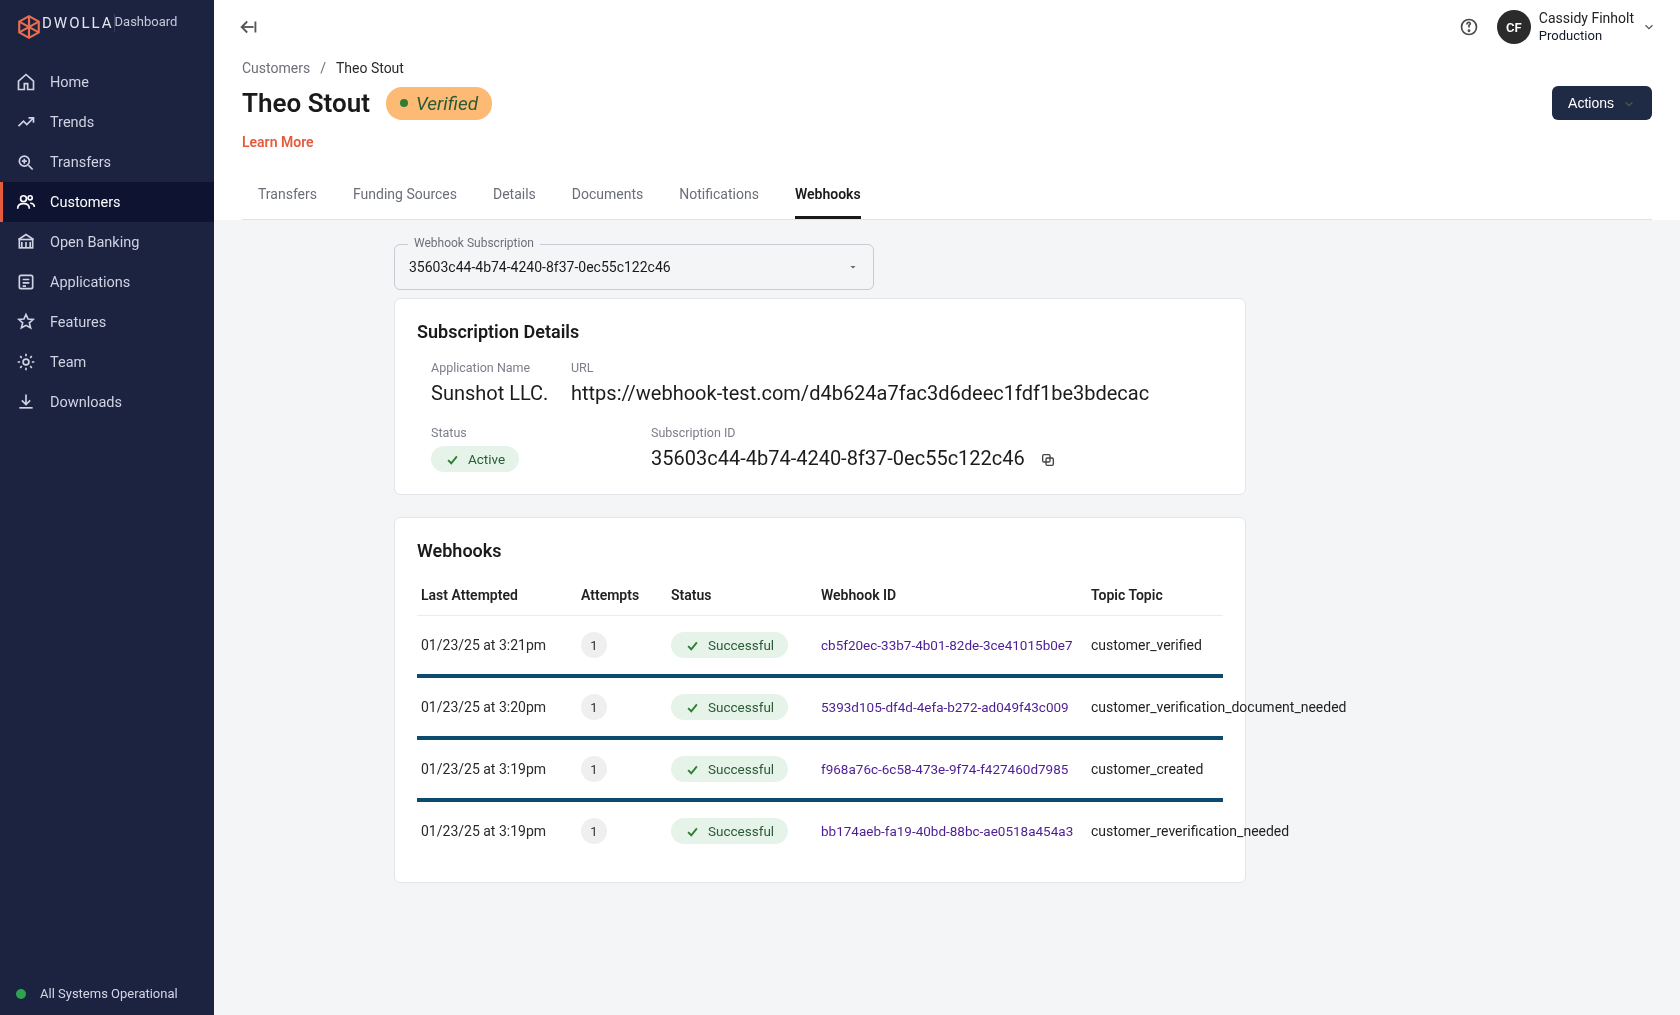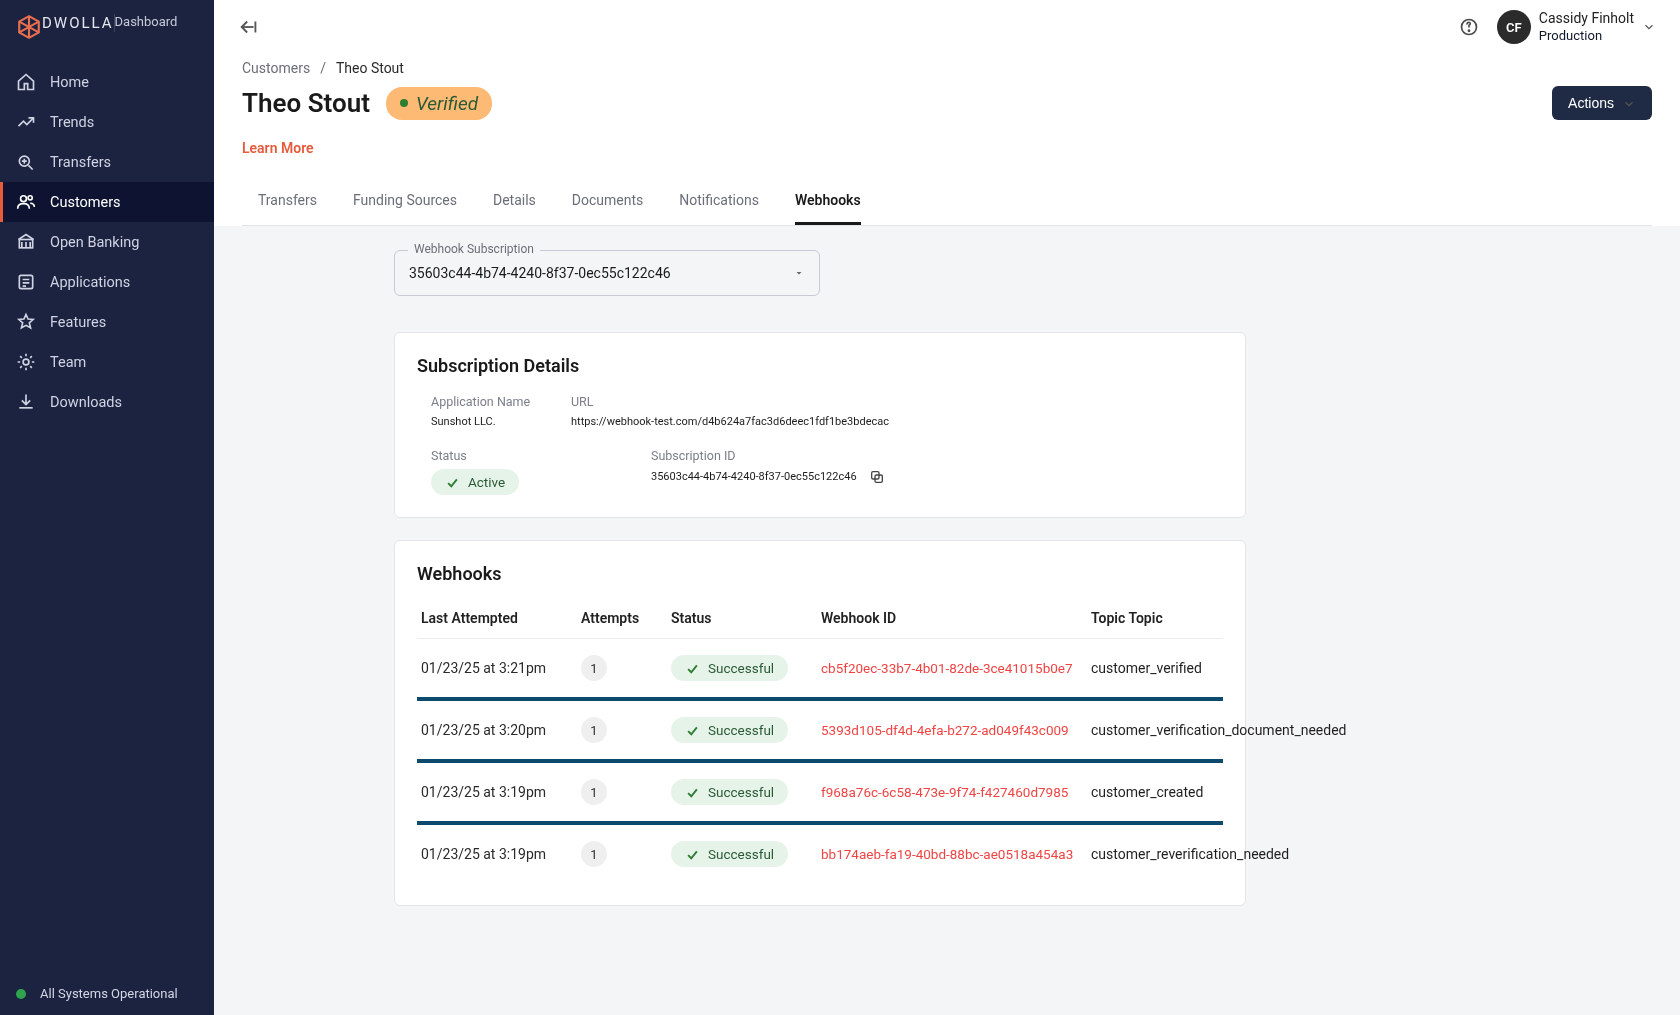--- a/index.html
+++ b/index.html
@@ -85,51 +85,51 @@
   background:#fdba74; color:#2a5a36;
   border-radius:16px; padding:5px 14px; font-size:19px;font-style:italic;
 }
 .badge-dot { width:8px; height:8px; border-radius:50%; background:#2e7d32; }
 .actions-btn {
   background:#1f2a44; color:#fff; border:none;
   padding:9px 16px; border-radius:6px;
   display:flex; align-items:flex-end; gap:8px;
   font-size:14px; cursor:pointer;
 }
-.learn-more { display:inline-block; margin-top:20px; color:#e55b3c; font-weight:600; font-size:14px; text-decoration:none; cursor:pointer; }
+.learn-more { display:inline-block; margin-top:14px; color:#e55b3c; font-weight:600; font-size:14px; text-decoration:none; cursor:pointer; }
 
 
 .tabs { display:flex; gap:36px; border-bottom:1px solid #e1e3e8; margin-top:22px; padding:0 16px; }
 .tab { padding:14px 0; font-size:14px; color:#6b6e79; cursor:pointer; border-bottom:3px solid transparent; }
 .tab.active { color:#1a1a1a; font-weight:600; border-bottom-color:#1a1a1a; }
 
 
 .content-scroll { flex:1; overflow:auto; background:#f4f5f7; padding:24px 28px 40px; }
 
 
-.picker-wrap { width:426px; position:relative; margin-bottom:36px; }
+.picker-wrap { width:480px; position:relative; margin-bottom:8px; }
 .picker-label {
   position:absolute; top:-8px; left:14px; background:#f4f5f7;
   padding:0 6px; font-size:12px; color:#6d6f78;
 }
 .picker {
   width:100%; border:1px solid #c8cbd4; border-radius:6px;
   background:#f4f5f7; padding:14px 14px;
   display:flex; align-items:center; justify-content:space-between;
   font-size:14px; cursor:pointer;
 }
 
 
 .card {
   background:#fff; border:1px solid #e3e5ea; border-radius:6px;
   width:852px; padding:22px 22px 22px; margin-bottom:22px;
 }
 .card h2 { font-size:18px; font-weight:600; margin-bottom:18px; }
 .detail-label { font-size:12.5px; color:#7c7f8a; margin-bottom:6px; }
-.detail-value { font-size:11px; color:#1c1c1c; }
+.detail-value { font-size:20px; color:#1c1c1c; }
 .status-chip {
   display:inline-flex; align-items:center; gap:8px;
   background:#e6f3e9; color:#2a5a36;
   border-radius:14px; padding:5px 14px; font-size:13.5px;
 }
 .check-icon { width:15px; height:15px; color:#2e7d32; }
 .copy-icon { width:16px; height:16px; color:#444; margin-left:10px; cursor:pointer; vertical-align:middle; }
 .sub-row { display:flex; gap:100px; padding-left:14px; }
 .sub-col { }
 .sub-col.status { width:120px; }
@@ -153,21 +153,21 @@
   width:26px; height:26px; border-radius:50%;
   background:#efefef; display:flex; align-items:center; justify-content:center;
   font-size:13px; color:#333;
 }
 .status-success {
   display:inline-flex; align-items:center; gap:8px;
   background:#e6f3e9; color:#2a5a36;
   border-radius:14px; padding:5px 14px; font-size:13.5px;
   width:fit-content;
 }
-.muted-id { font-size:13.5px; color:#ef4444; }
+.muted-id { font-size:13.5px; color:#4c1d95; }
 .topic { font-size:14px; color:#1f1f1f; }
 </style>
 </head>
 <body>
 
 <div class="app">
 
   <aside class="sidebar">
     <div class="logo-row">
       <svg class="logo-mark" viewBox="0 0 24 24" fill="none" stroke="currentColor" stroke-width="2">

